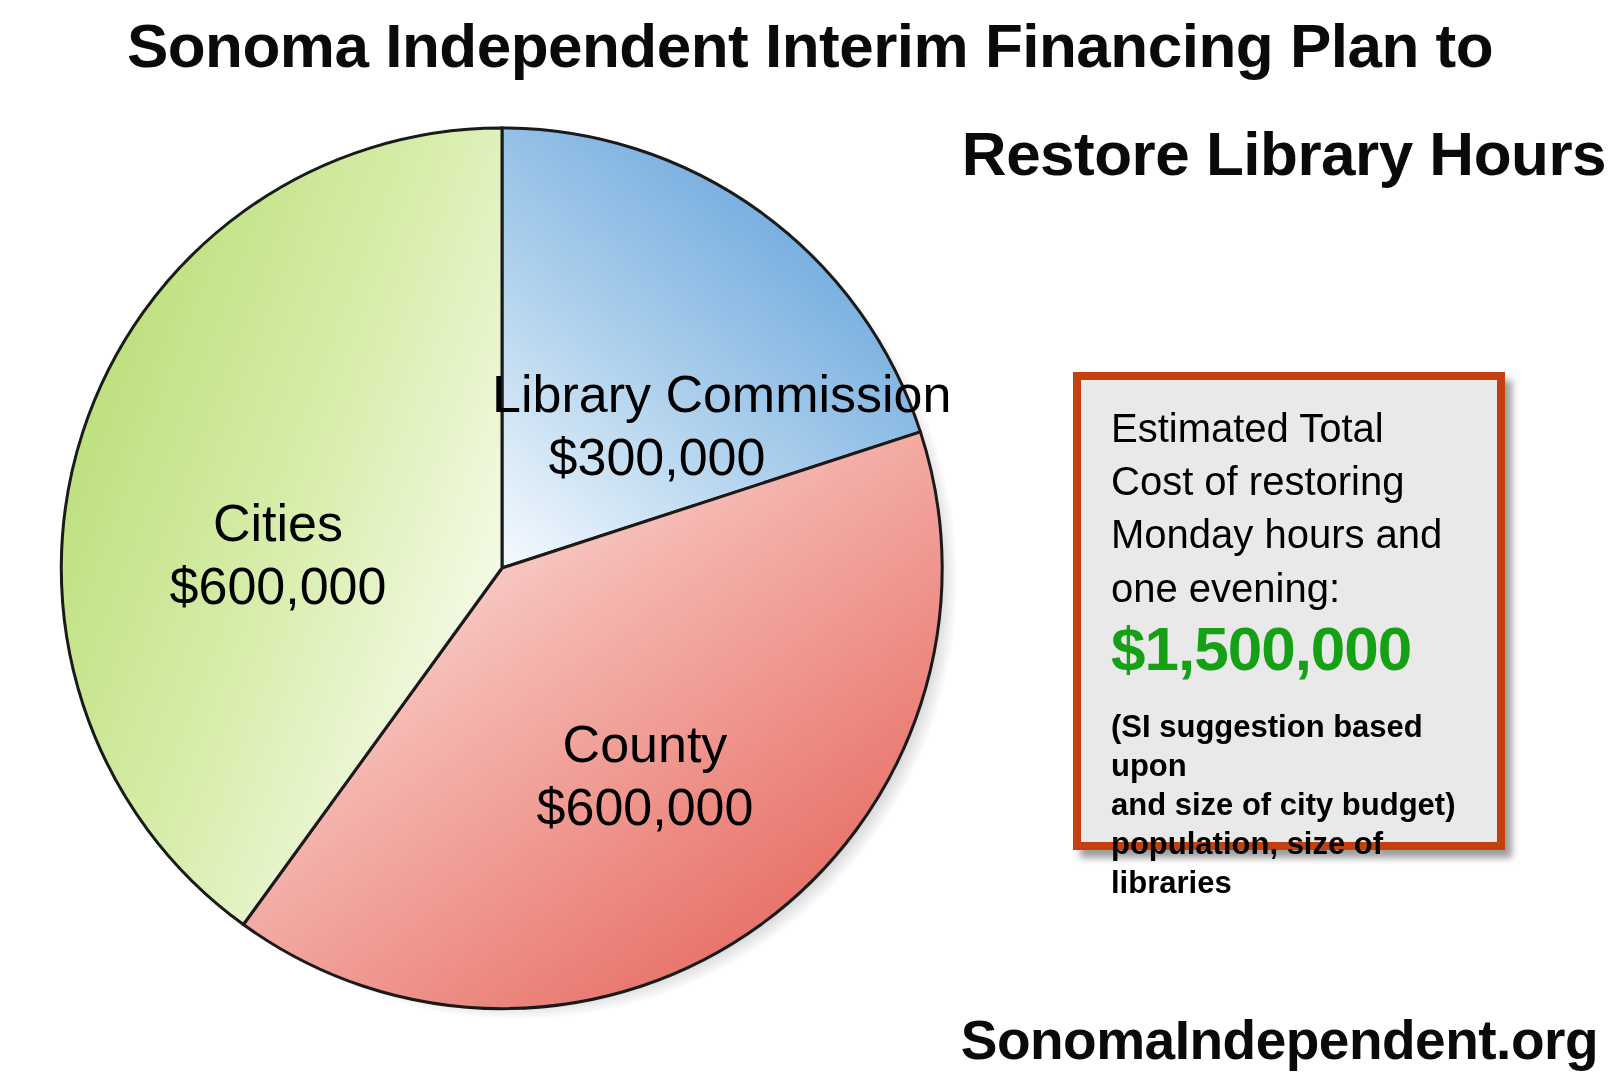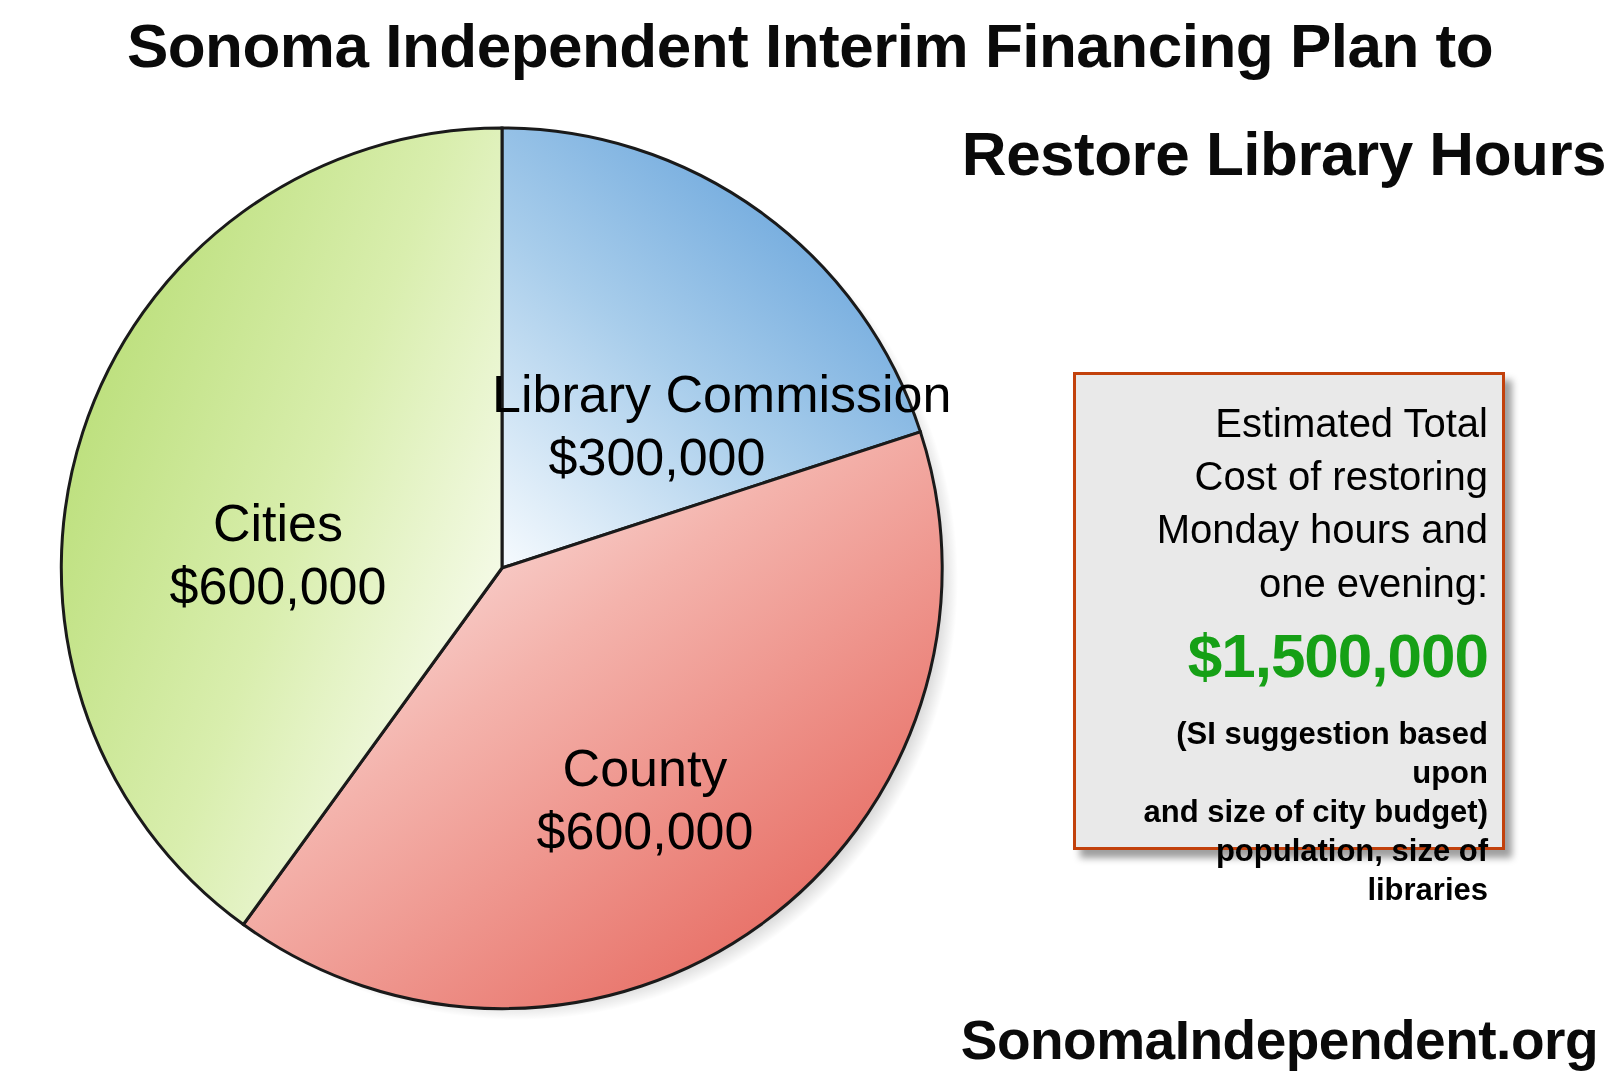--- a/index.html
+++ b/index.html
@@ -46,47 +46,46 @@
     text-align: center;
     font-size: 52px;
     font-weight: 400;
     line-height: 1.22;
     color: #000000;
     white-space: nowrap;
     pointer-events: none;
   }
   #label-cities      { left: 88px; top: 392px; width: 300px; }
   #label-library     { left: 452px; top: 263px; width: 330px; }
-  #label-county      { left: 440px; top: 637px; width: 330px; }
+  #label-county      { left: 440px; top: 613px; width: 330px; }
   .slice-label .slice-name  { display: block; }
   .slice-label .slice-value { display: block; }
 
   
   #info-box {
     position: absolute;
     left: 1073px;
     top: 372px;
     width: 432px;
     height: 478px;
     box-sizing: border-box;
     background: #e9e9e9;
-    border: 3px solid #c2410c;
+    border: 8px solid #c2410c;
     box-shadow: 7px 8px 7px rgba(0,0,0,0.38);
-    padding: 22px 14px 10px 22px;
-    text-align: right;
+    padding: 22px 14px 10px 30px;
+    text-align: left;
   }
   #info-heading {
     font-size: 40px;
     line-height: 1.33;
     font-weight: 400;
     color: #000;
   }
   #info-heading span { display: block; }
   #info-amount {
-    margin-top: 12px;
     font-size: 62px;
     font-weight: 700;
     letter-spacing: -1px;
     line-height: 1.1;
   }
   #info-note {
     margin-top: 24px;
     font-size: 31px;
     font-weight: 700;
     line-height: 1.26;

